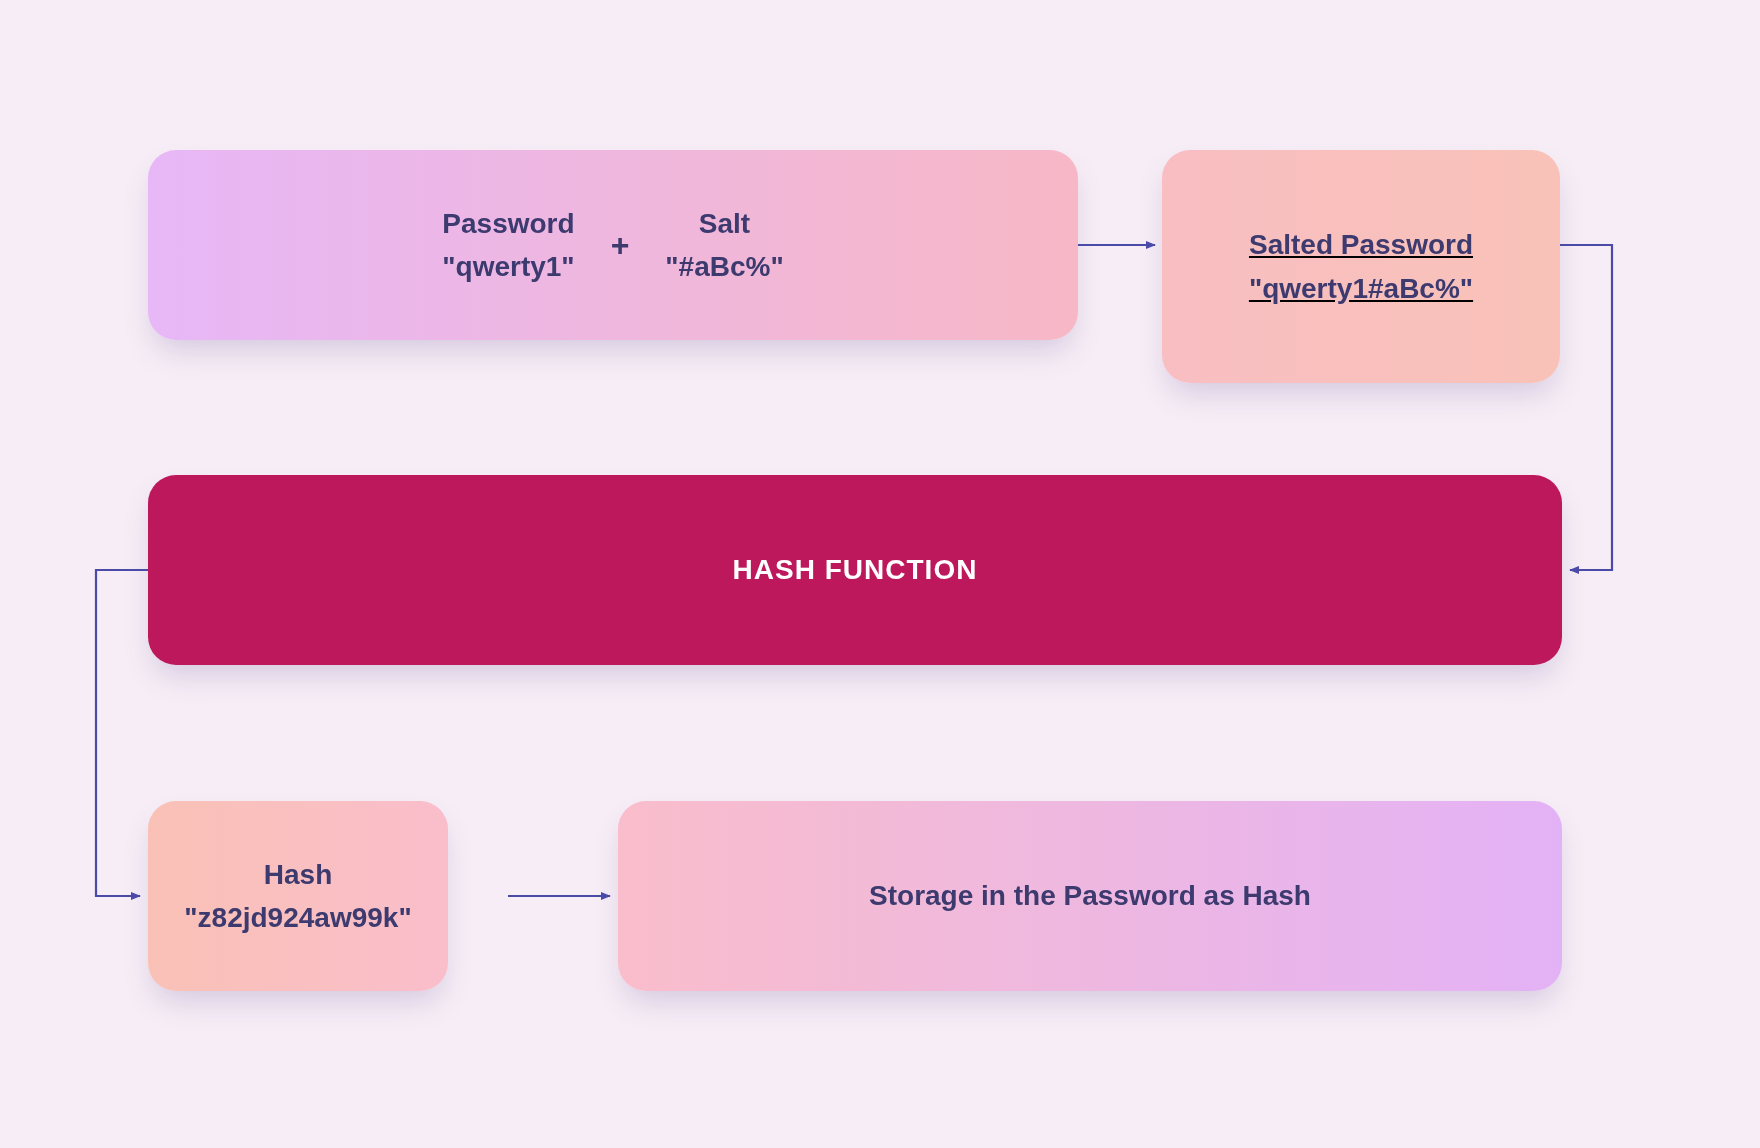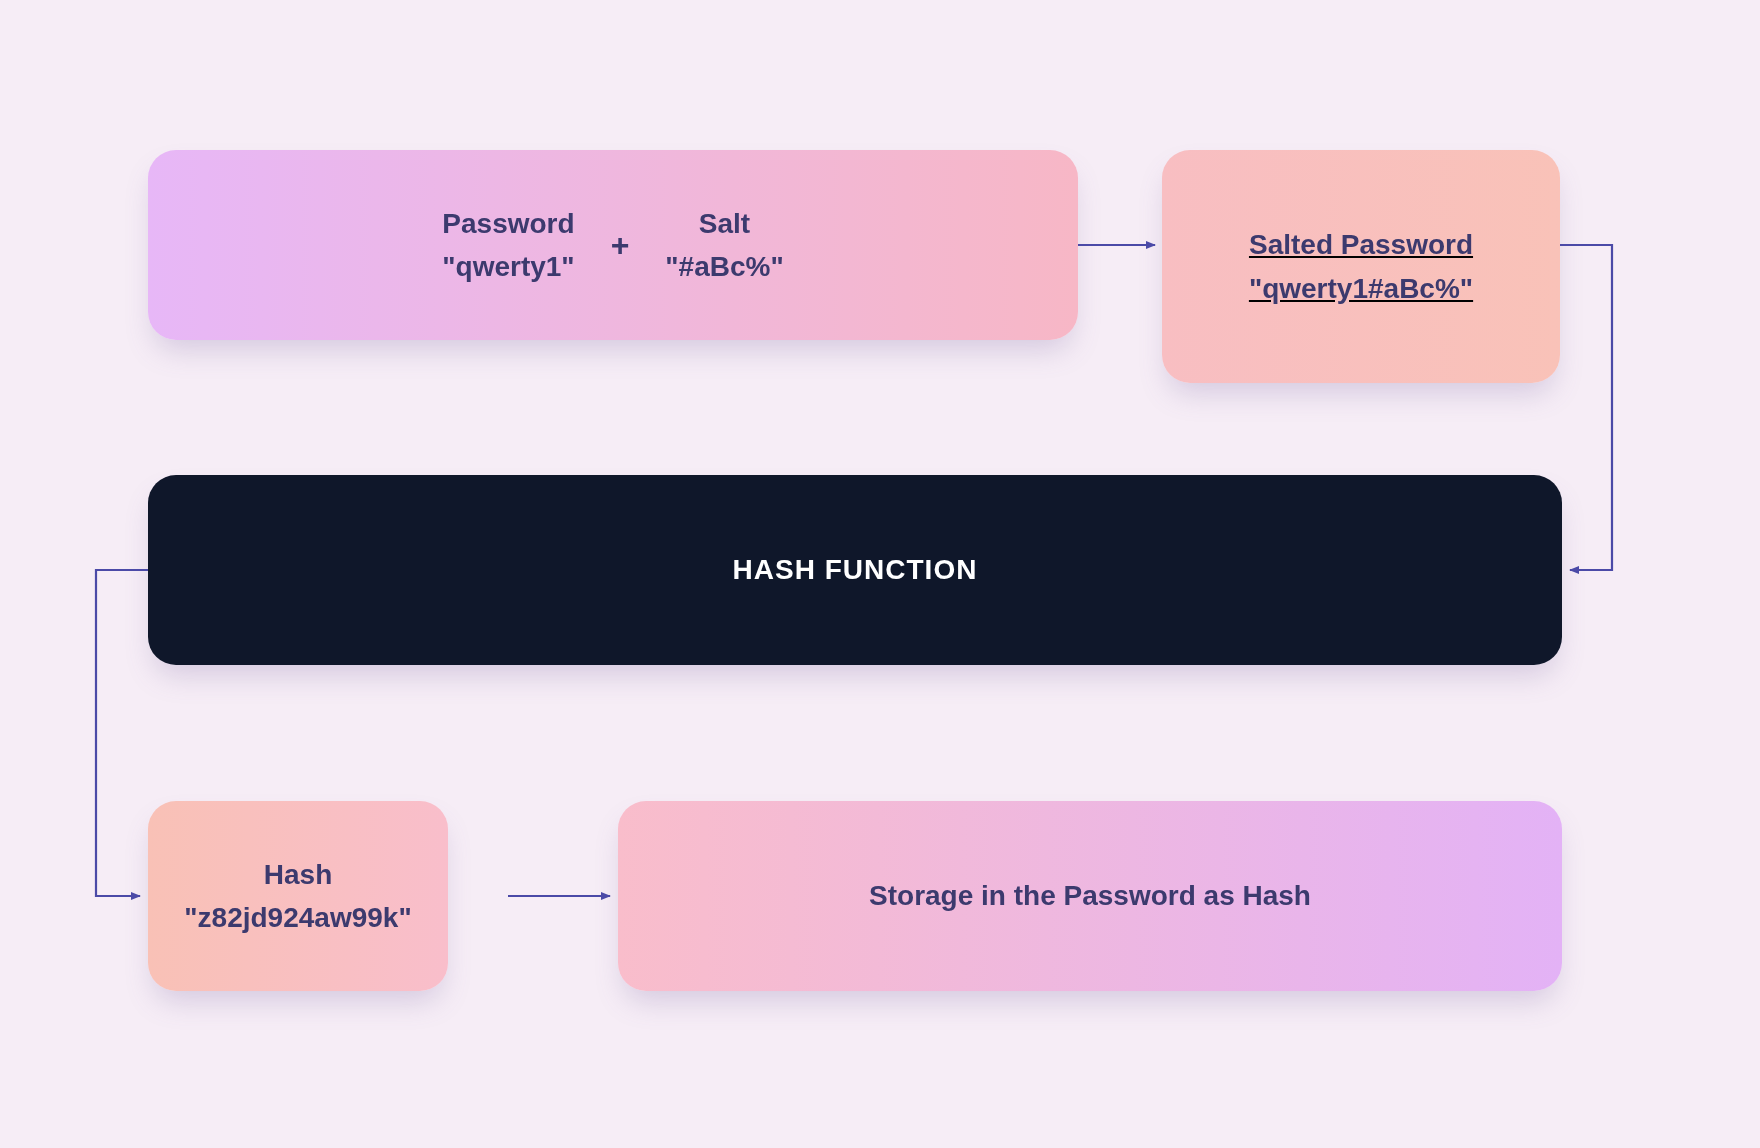--- a/index.html
+++ b/index.html
@@ -25,21 +25,21 @@
     justify-content: center;
     text-align: left;
   }
   .grad-ps {
     background: linear-gradient(90deg, #e7b7f7 0%, #f7b7c6 100%);
   }
   .grad-salted {
     background: linear-gradient(90deg, #f8bec2 0%, #f9c2b8 100%);
   }
   .grad-hashfn {
-    background: #0f172a;
+    background: #be185d;
   }
   .grad-hashout {
     background: linear-gradient(90deg, #f9c1b6 0%, #f9becb 100%);
   }
   .grad-storage {
     background: linear-gradient(90deg, #f9bdcb 0%, #e3b2f6 100%);
   }
   .text-dark {
     color: #3c3a6e;
     font-weight: 700;

